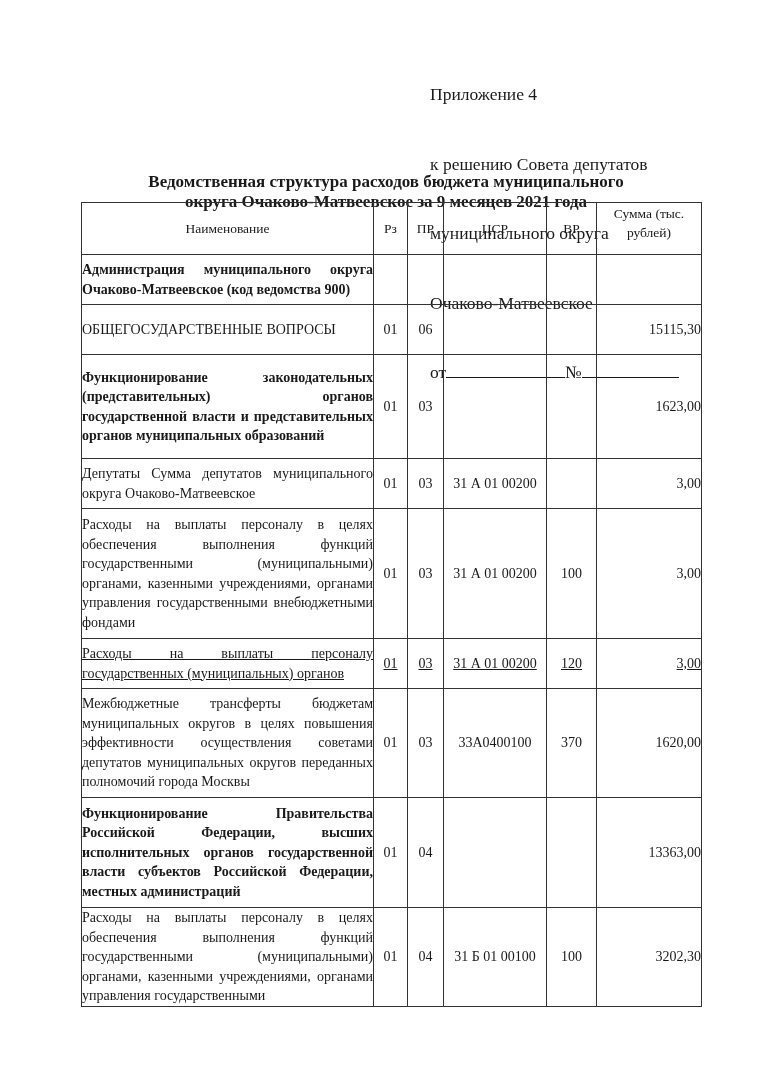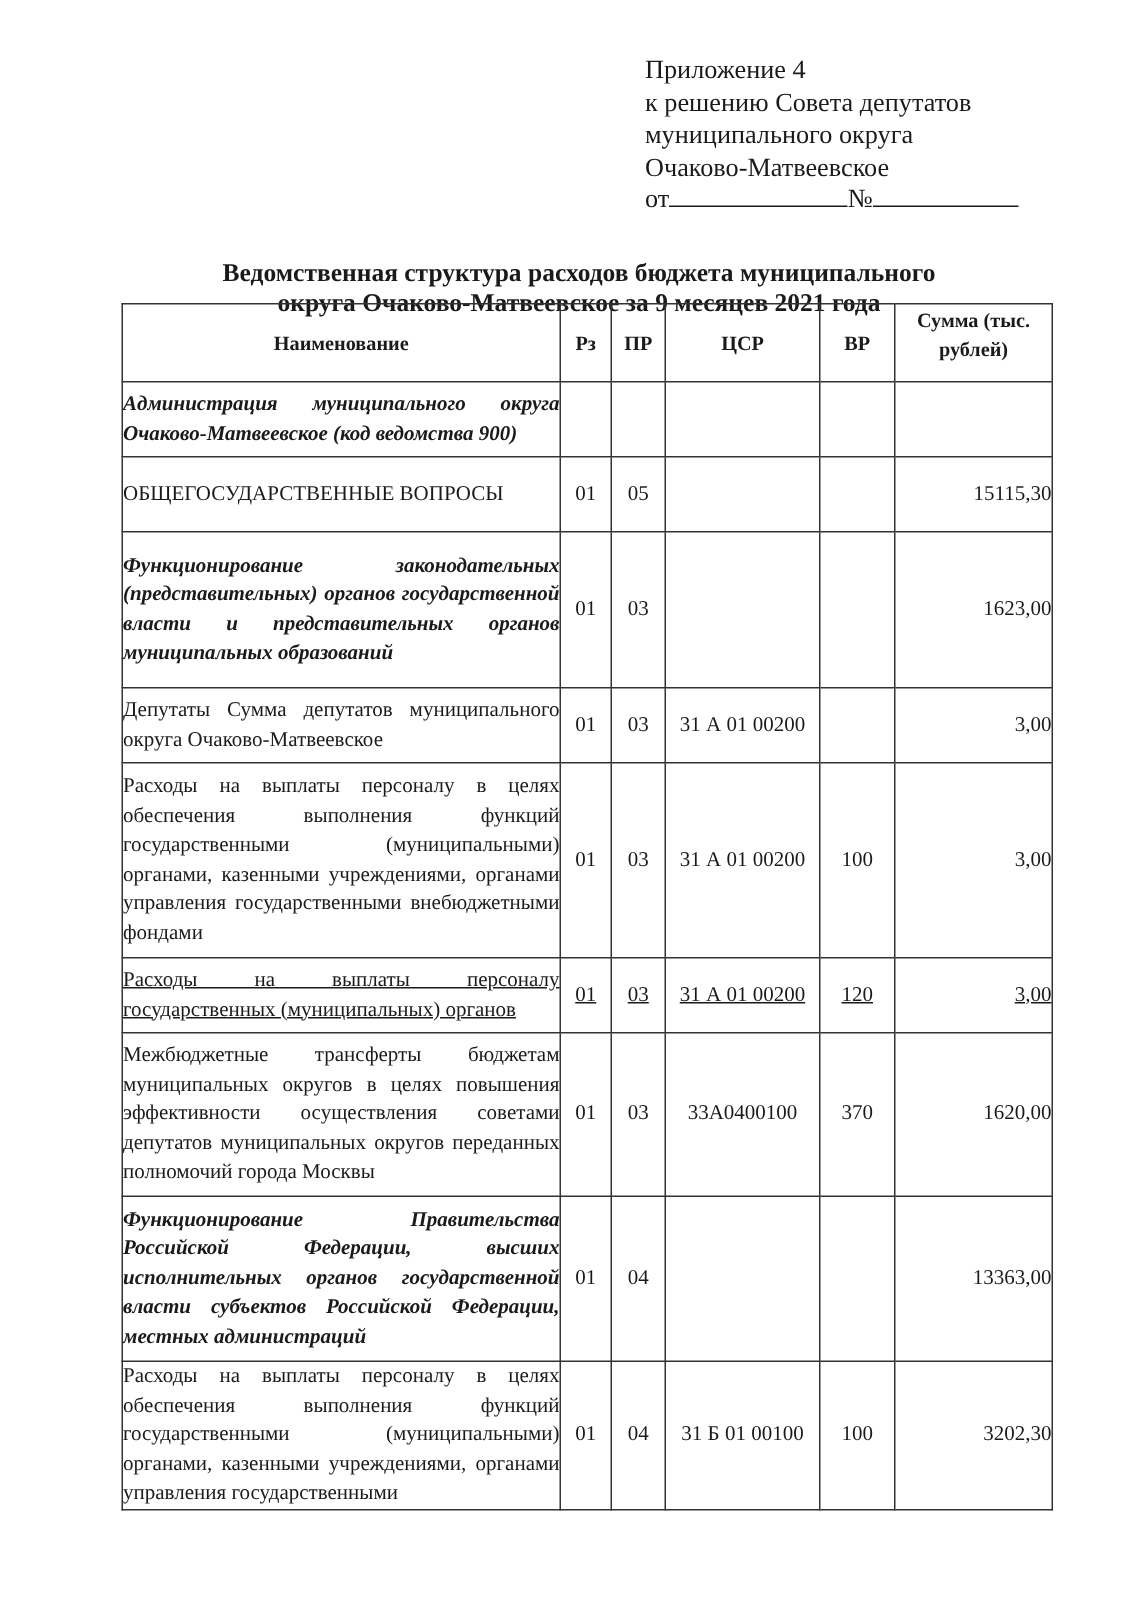--- a/index.html
+++ b/index.html
@@ -1,32 +1,32 @@
 <!DOCTYPE html>
 <html><head>
 <meta charset="utf-8">
 <style>
   html, body { margin: 0; padding: 0; background: #ffffff; }
   body { width: 762px; height: 1078px; position: relative; overflow: hidden;
          font-family: "Liberation Serif", "DejaVu Serif", serif; color: #1a1a1a; }
   .appendix { position: absolute; left: 430px; top: 36px; font-size: 17.5px; line-height: 21.5px; }
-  .appendix .line { white-space: nowrap; }
+  .appendix .line { white-space: nowrap; margin-top: 48px; }
   .blank { display: inline-block; border-bottom: 1px solid #1a1a1a; vertical-align: baseline; height: 14px; }
   .blank.a { width: 119px; }
   .blank.b { width: 97px; }
   .title { position: absolute; left: 70px; width: 632px; top: 172px; text-align: center;
            font-weight: bold; font-size: 17px; line-height: 20px; }
   table.budget { position: absolute; left: 81px; top: 202px; border-collapse: collapse;
                  table-layout: fixed; width: 620px; font-size: 14px; }
   table.budget td, table.budget th { border: 1px solid #333; padding: 0; vertical-align: middle; }
-  table.budget th { font-weight: bold; font-size: 13.5px; line-height: 19px; text-align: center; }
+  table.budget th { font-weight: normal; font-size: 13.5px; line-height: 19px; text-align: center; }
   col.c-name { width: 292px; } col.c-rz { width: 34px; } col.c-pr { width: 36px; }
   col.c-csr { width: 103px; } col.c-vr { width: 50px; } col.c-sum { width: 105px; }
   td.name { text-align: justify; text-align-last: left; padding: 3px 7px 7px 6px; line-height: 19.5px; vertical-align: top; }
-  td.name.bold { font-weight: bold; font-style: italic; }
+  td.name.bold { font-weight: bold; }
   td.code { text-align: center; }
   td.sum { text-align: right; padding-left: 18px; }
   tr.hdr th { height: 50px; }
   tr.hdr th.sumh { vertical-align: top; padding-top: 1px; }
 </style>
 </head>
 <body>
 
 <div class="appendix">
   <div class="line">Приложение 4</div>
@@ -67,21 +67,21 @@
         <td class="name bold">Администрация муниципального округа Очаково-Матвеевское (код ведомства 900)</td>
         <td class="code"></td>
         <td class="code"></td>
         <td class="code"></td>
         <td class="code"></td>
         <td class="sum"></td>
       </tr>
       <tr style="height: 50px;">
         <td class="name">ОБЩЕГОСУДАРСТВЕННЫЕ ВОПРОСЫ</td>
         <td class="code">01</td>
-        <td class="code">05</td>
+        <td class="code">06</td>
         <td class="code"></td>
         <td class="code"></td>
         <td class="sum">15115,30</td>
       </tr>
       <tr style="height: 104px;">
         <td class="name bold">Функционирование законодательных (представительных) органов государственной власти и представительных органов муниципальных образований</td>
         <td class="code">01</td>
         <td class="code">03</td>
         <td class="code"></td>
         <td class="code"></td>

